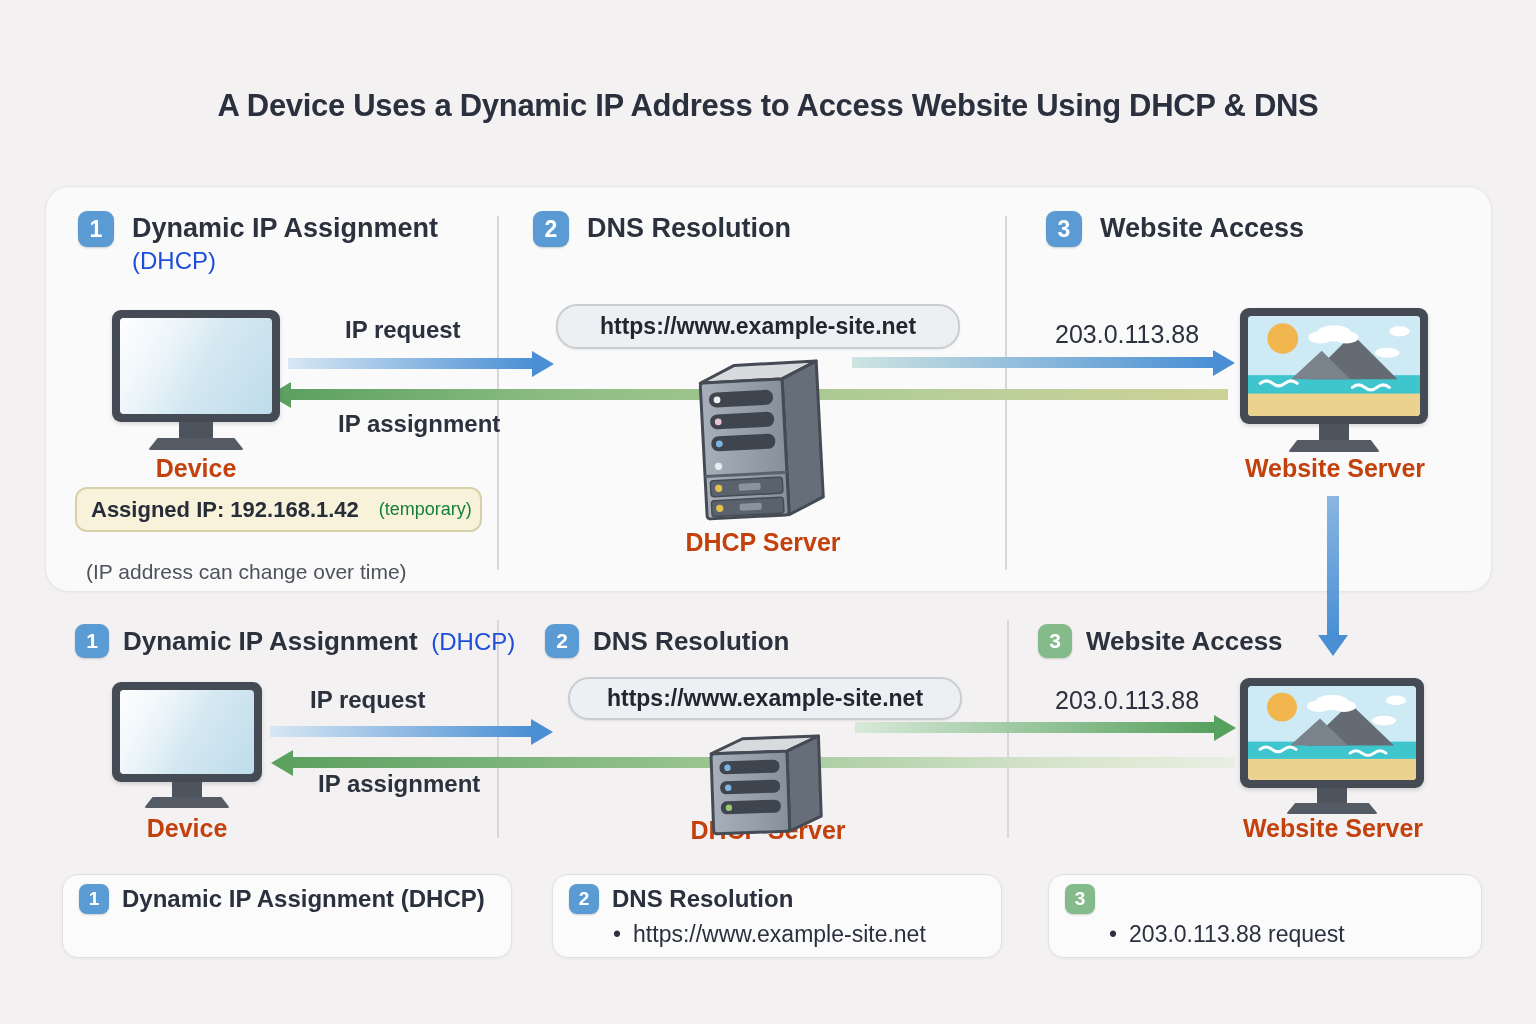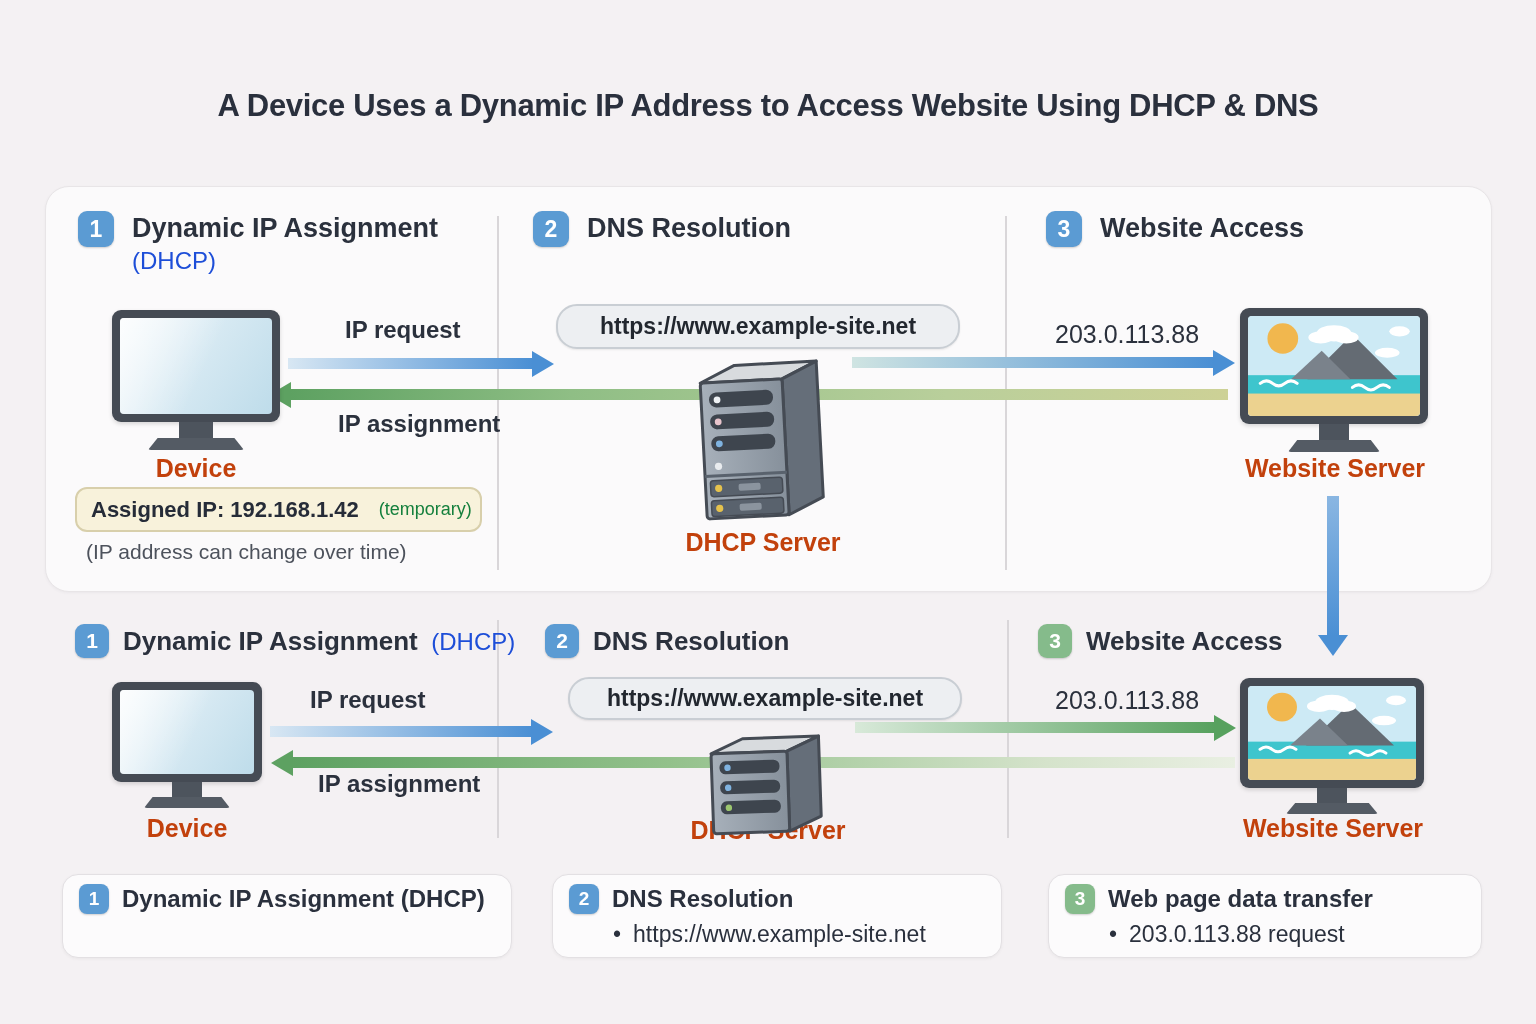--- a/index.html
+++ b/index.html
@@ -108,21 +108,21 @@
     </div>
   <div class="arrow arr-green-ret" style="left:290px;top:389px;width:938px;">
       <span class="head head-l"></span>
     </div>
   <div class="flow-label" style="left:338px;top:410px;">IP assignment</div>
 
   <div class="cream-box" style="left:75px;top:487px;width:375px;height:41px;text-align:center;">
     <span class="cream-bold">Assigned IP: 192.168.1.42</span>
     <span class="cream-reg">(temporary)</span>
   </div>
-  <div class="note" style="left:86px;top:540px;">(IP address can change over time)</div>
+  <div class="note" style="left:86px;top:560px;">(IP address can change over time)</div>
 
   <div class="pill" style="left:556px;top:304px;width:400px;height:41px;">
     <span>https://www.example-site.net</span>
   </div>
 
   <div class="server" style="left:688px;top:350px;">
     <svg width="150" height="172" viewBox="0 0 150 172" style="transform:rotate(-3deg);">
       <defs>
         <linearGradient id="srv1f" x1="0" y1="0" x2="1" y2="0">
           <stop offset="0" stop-color="#a7b0ba"></stop>
@@ -297,18 +297,17 @@
     <div class="fbox-head">
       <span class="badge blue tiny">2</span>
       <span class="fbox-title">DNS Resolution</span>
     </div>
     <div class="fbox-bullet">https://www.example-site.net</div>
   </div>
 
   <div class="fbox" style="left:1048px;top:874px;width:434px;">
     <div class="fbox-head">
       <span class="badge green tiny">3</span>
-      <span class="fbox-title">Web page data transfer</span>
     </div>
     <div class="fbox-bullet">203.0.113.88 request</div>
   </div>
 
 </div>
 
 </body></html>

